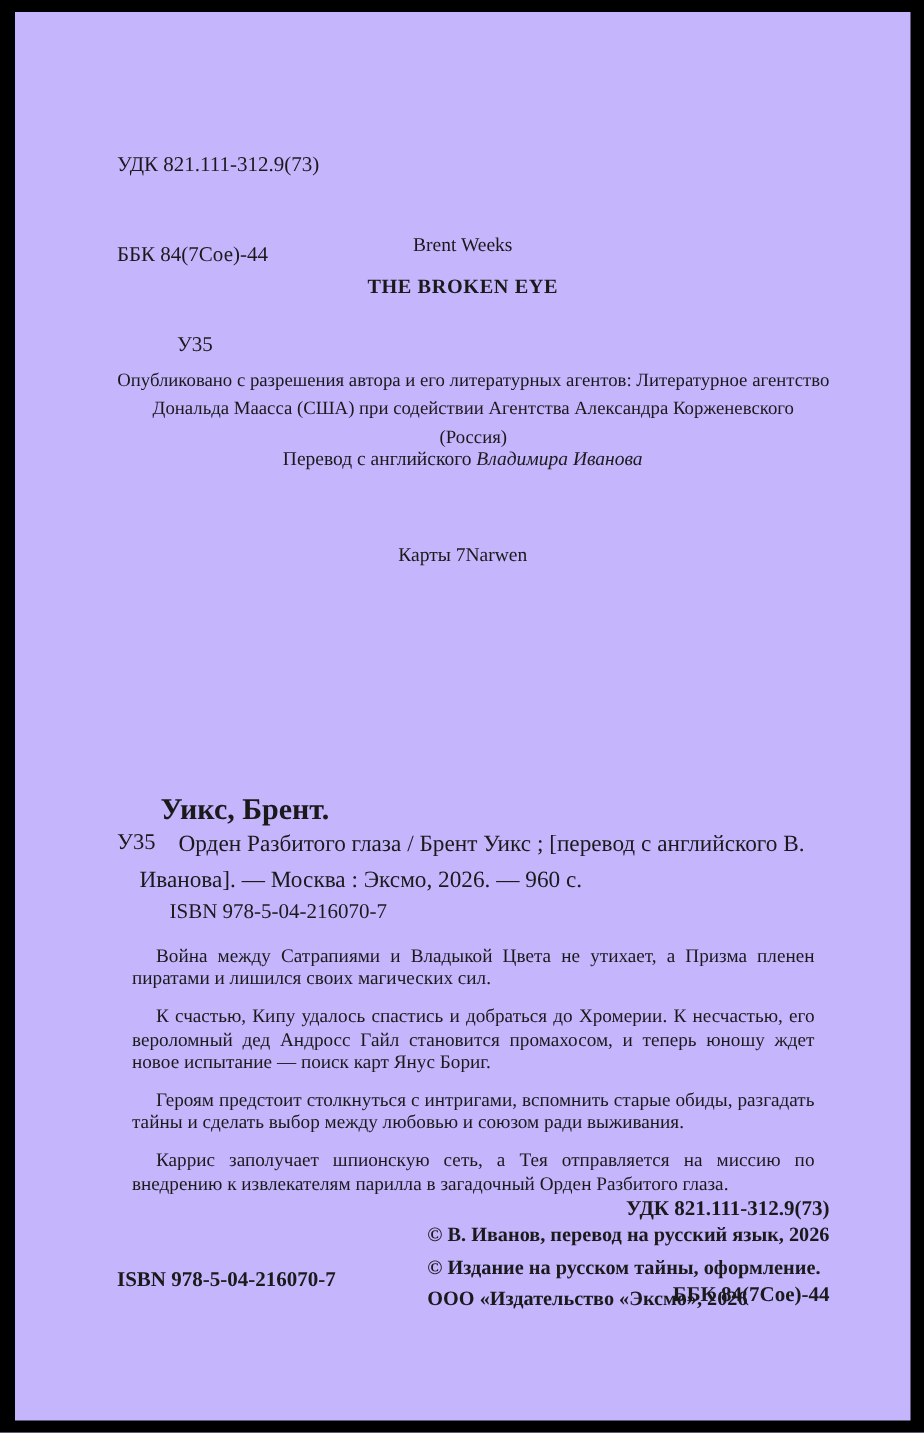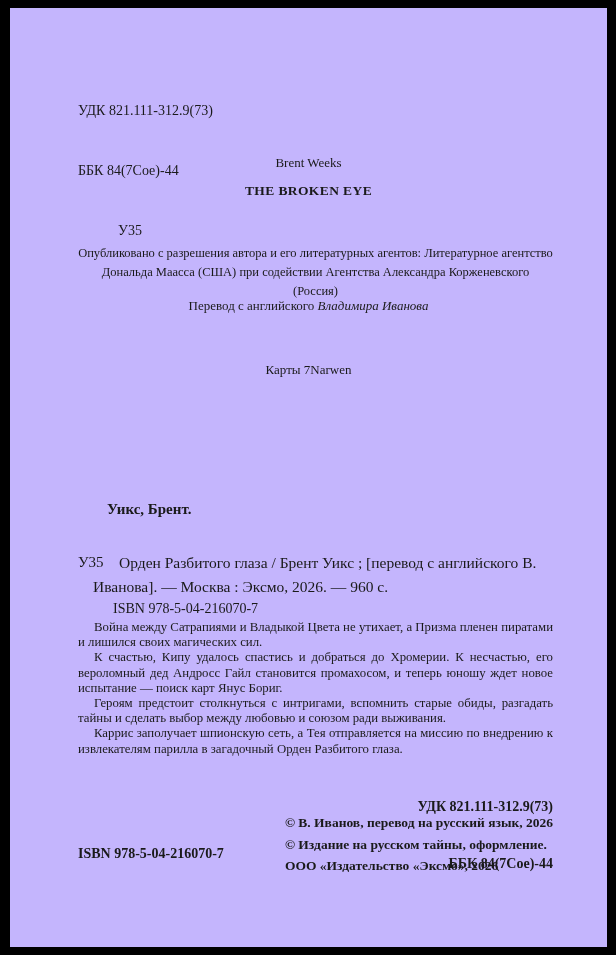--- a/index.html
+++ b/index.html
@@ -35,43 +35,43 @@
     font-size:12.5px; line-height:19px;
     text-align:center;
   }
   .credit-line{font-size:13px;}
   .credit-translation{top:290px;}
   .credit-design{top:322px;}
   .credit-maps{top:354px;}
   .credit-name{font-style:italic;}
 
   .catalog-author{
-    top:493px; left:97px;
-    font-size:15px; font-weight:700;text-align:center;
+    top:521px; left:97px;
+    font-size:20px; font-weight:700;text-align:center;
   }
   .catalog-code{
     top:546px; left:68px;
     font-size:15px;
   }
   .catalog-record{
     top:543px; left:83px; width:462px;
     font-size:15.5px; line-height:23.5px;
     text-indent:26px;
   }
   .catalog-isbn{
     top:593px; left:103px;
     font-size:14px;
   }
 
   .annotation{
     top:612px; left:68px; width:475px;
     font-size:12.8px; line-height:15.2px;
     text-align:justify;
   }
-  .annotation p{margin:0; text-indent:16px;}
+  .annotation p{margin:10px; text-indent:16px;}
 
   .bottom-codes{
     top:751px; right:54px;
     font-size:14px; font-weight:700; line-height:19px;
     text-align:right;
     white-space:pre;
   }
 
   .footer-copyright{
     top:804px; right:54px;

